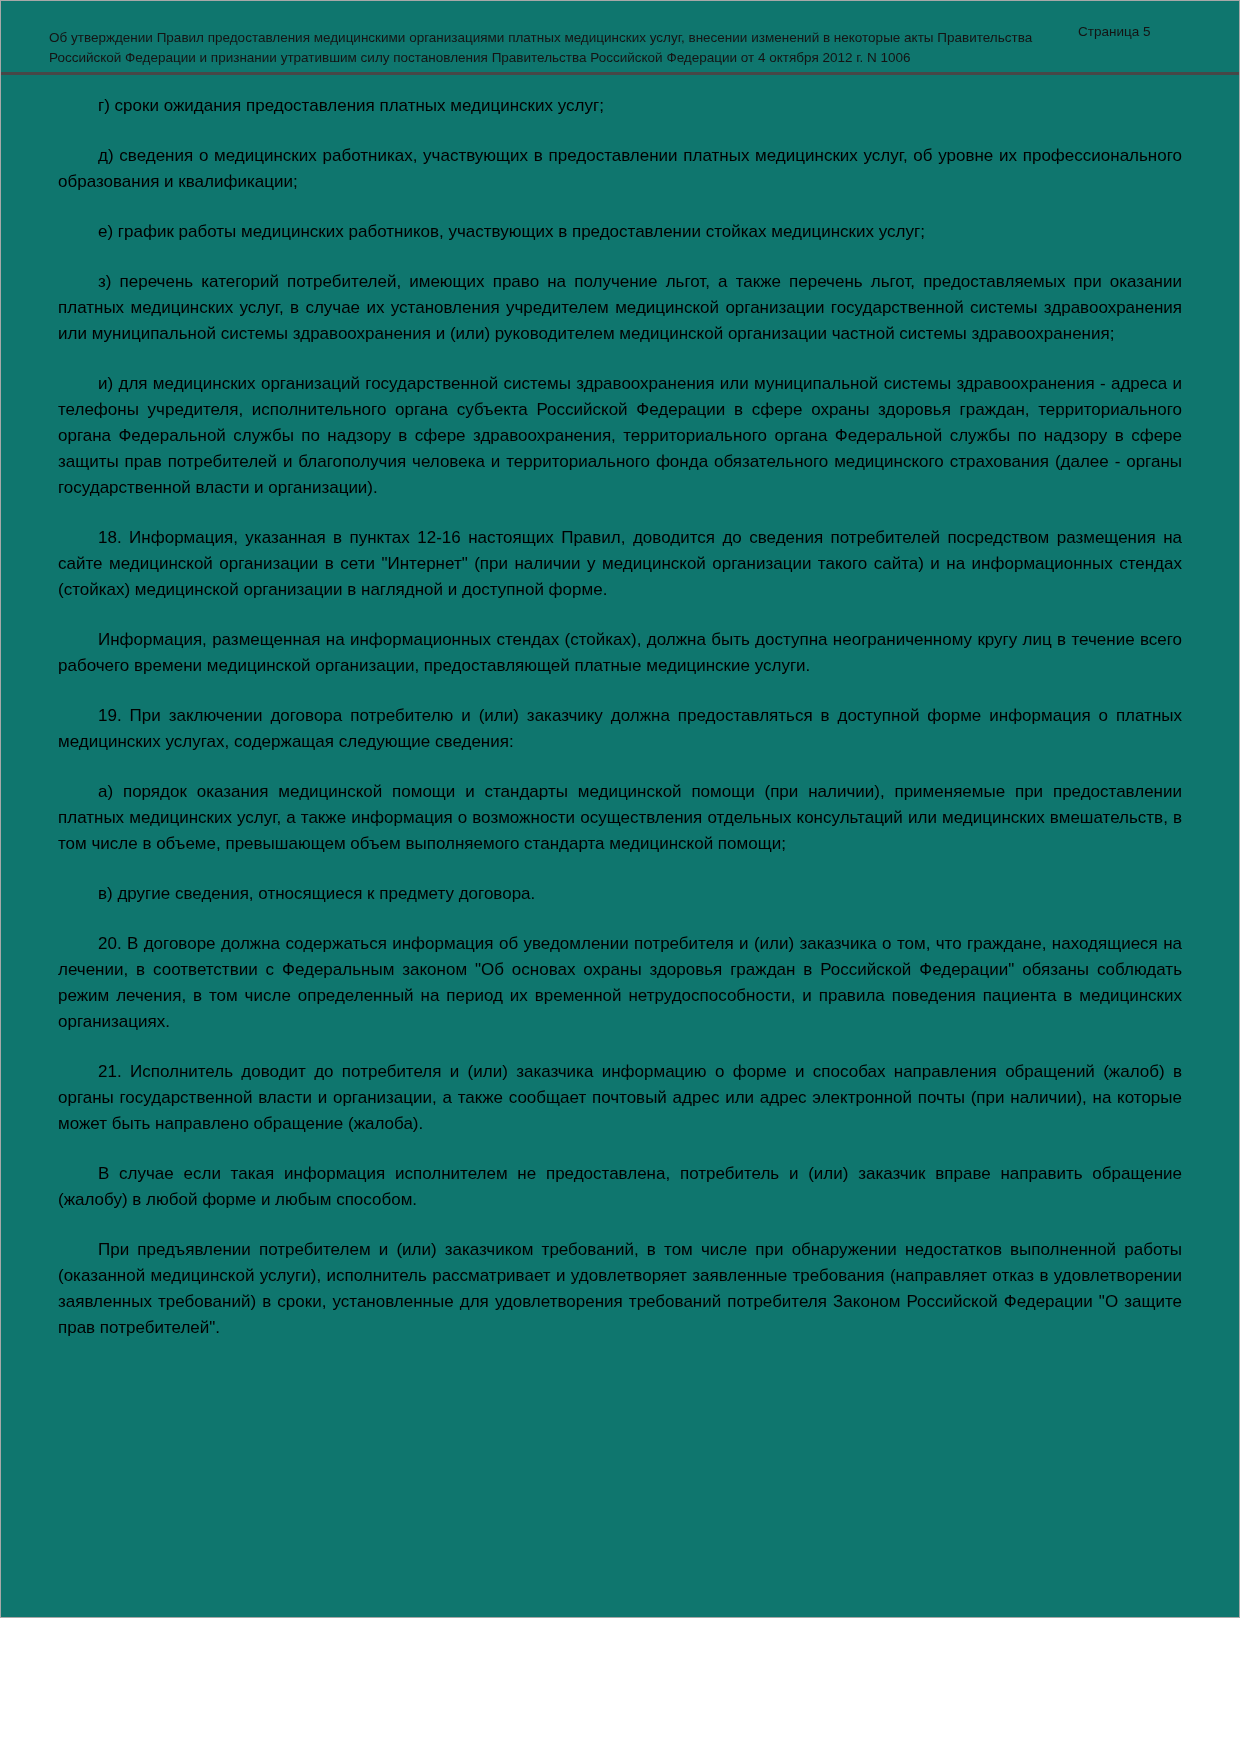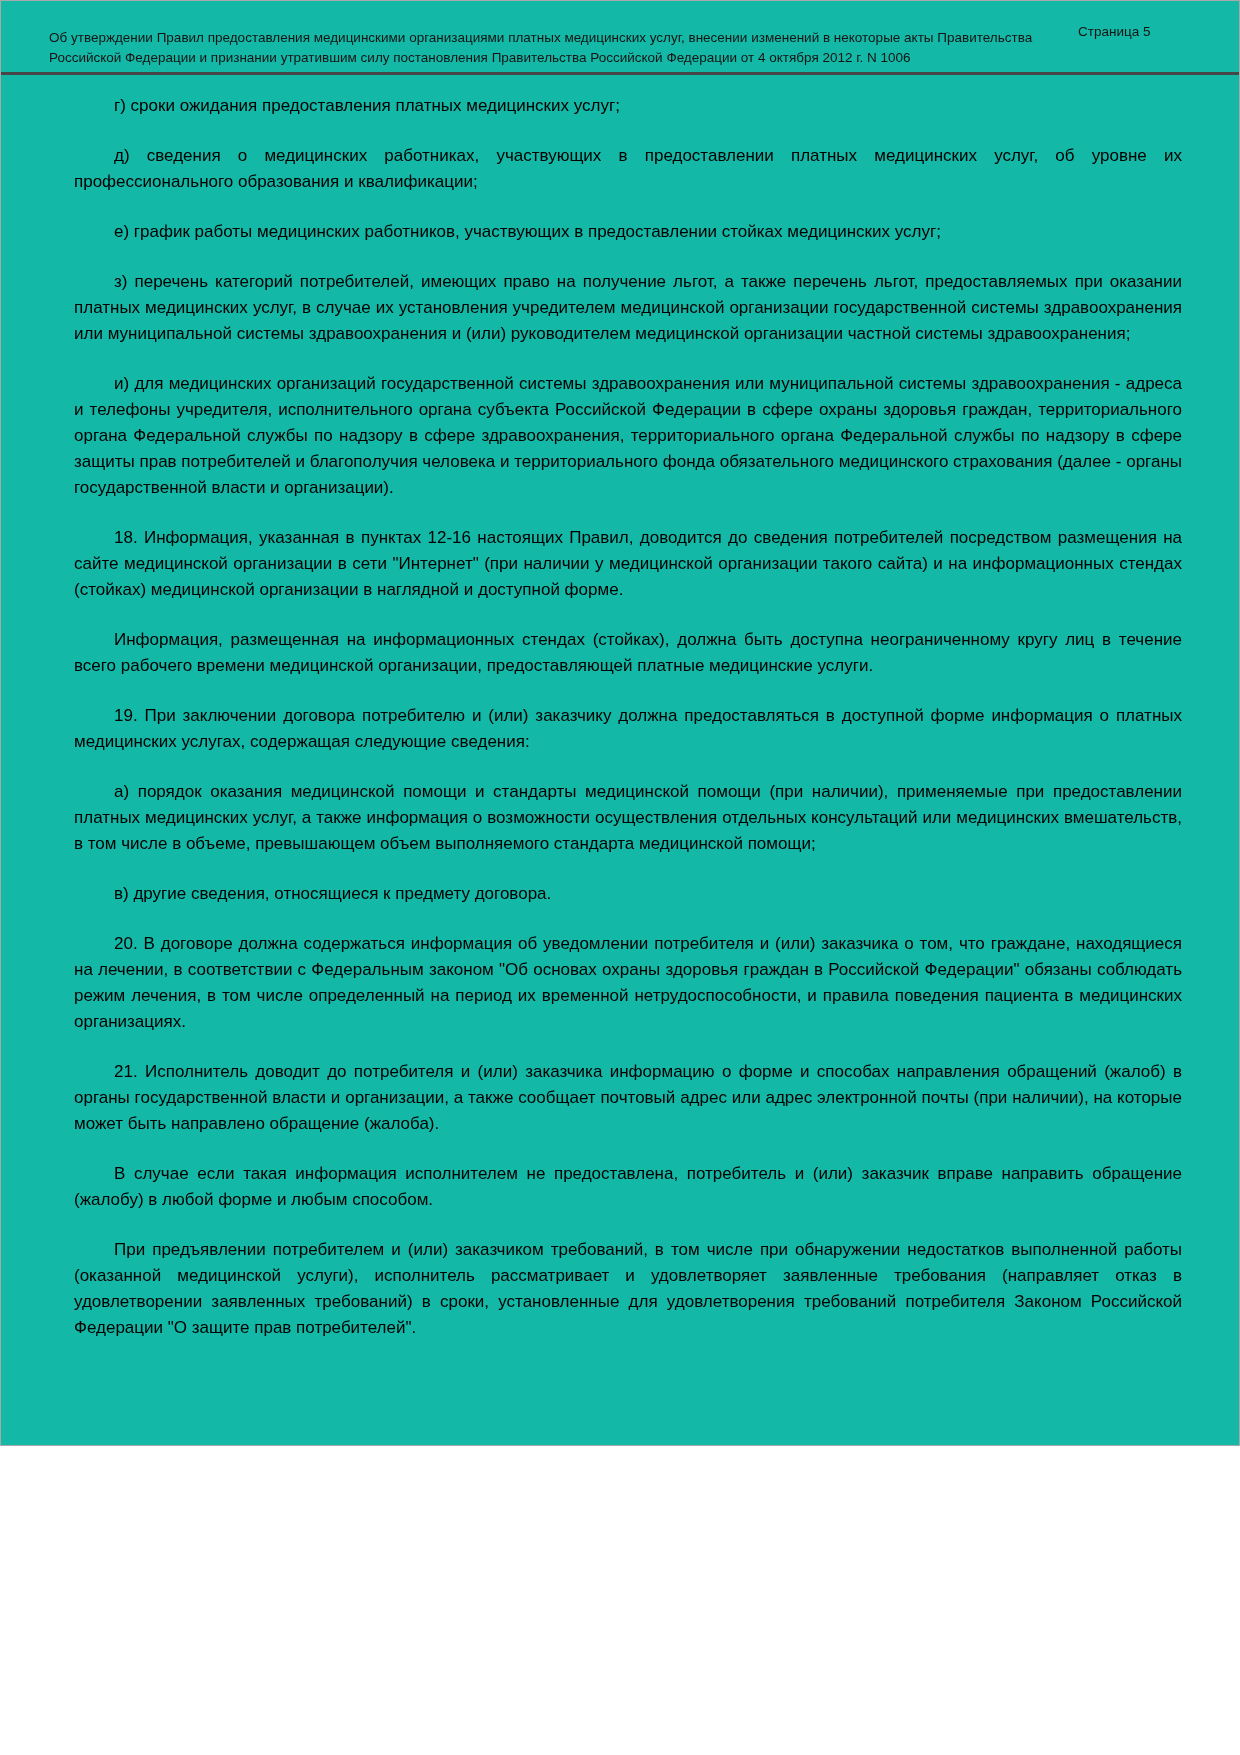--- a/index.html
+++ b/index.html
@@ -1,21 +1,21 @@
 <!DOCTYPE html>
 <html lang="ru"><head>
 <meta charset="utf-8">
 <style>
   html, body { margin: 0; padding: 0; background: #ffffff; }
   .page {
     position: relative;
     width: 1240px;
-    height: 1446px;
+    height: 1618px;
     box-sizing: border-box;
-    background: #14b8a6;
+    background: #0f766e;
     border: 1px solid #a8a8a8;
     overflow: hidden;
     font-family: "Liberation Sans", "DejaVu Sans", sans-serif;
     color: #000000;
   }
 
   
   .doc-header {
     position: relative;
     padding: 27px 48px 0 48px;
@@ -38,21 +38,21 @@
   }
 
   
   .doc-body {
     padding: 10px 57px 0 57px;
     font-size: 17px;
     line-height: 26px;
     text-align: justify;
   }
   .doc-body p {
-    margin: 0 0 24px 16px;
+    margin: 0 0 24px 0;
     text-indent: 40px;
   }
 
   
   .doc-footer {
     position: absolute;
     left: 0;
     right: 0;
     top: 1688px;
     border-top: 2px solid #1c1c1c;

